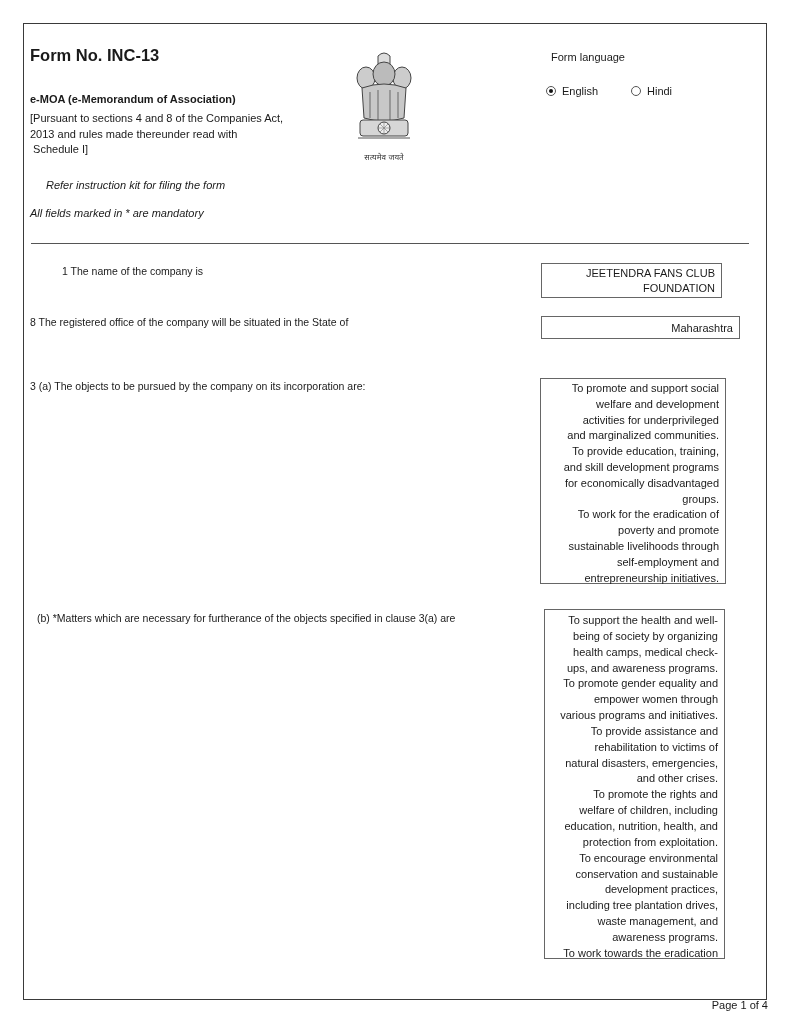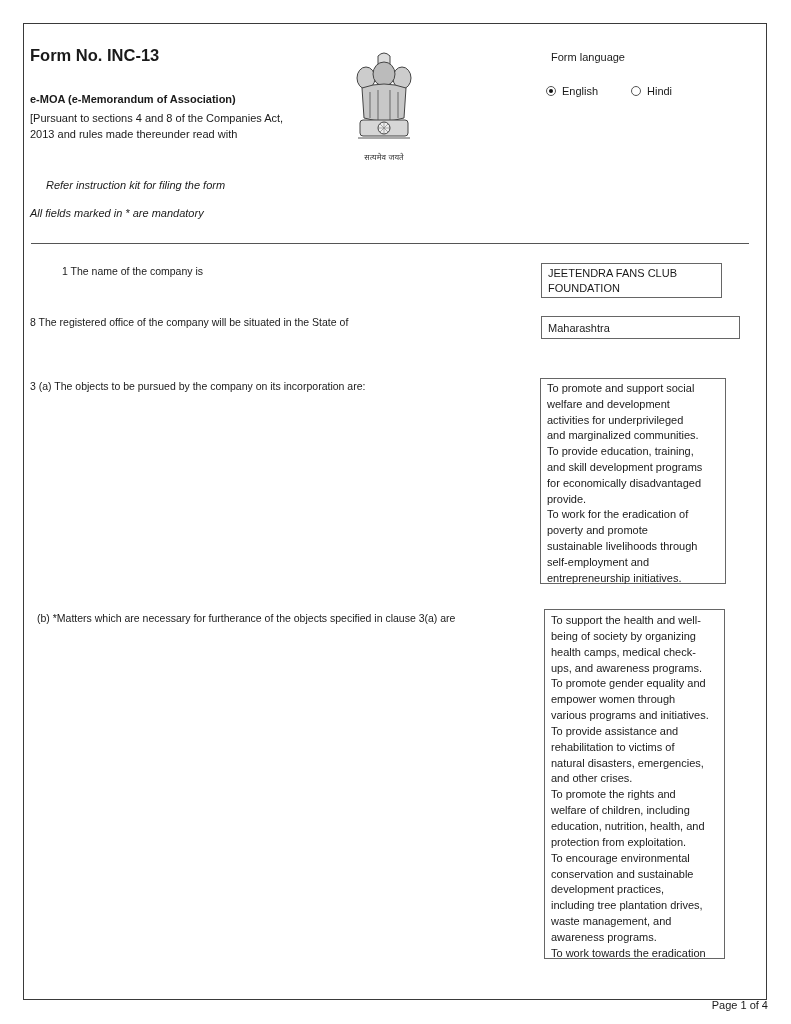--- a/index.html
+++ b/index.html
@@ -29,33 +29,34 @@
     .q1 { top: 265px; margin-left: 32px; }
     .q2 { top: 316px; }
     .q3a { top: 380px; }
     .q3b { top: 612px; left: 37px; }
     .box { position: absolute; border: 1.5px solid #666; box-sizing: border-box;
       font-size: 11px; line-height: 15.6px; padding: 1px 6px; background: #fff; }
     .name-box { left: 541px; top: 263px; width: 181px; height: 35px; padding-top: 2px; line-height: 15px; }
     .state-box { left: 541px; top: 316px; width: 199px; height: 23px; padding-top: 4px; }
     .objects-box { left: 540px; top: 378px; width: 186px; height: 206px; padding-top: 2px; line-height: 15.8px; }
     .matters-box { left: 544px; top: 609px; width: 181px; height: 350px; padding-top: 3px; line-height: 15.85px; overflow: hidden; }
-    .box .line { display: block; white-space: nowrap; }
+    .box .line { display: block; white-space: nowrap; text-align: right; }
     .page-no { right: 23px; top: 999px; font-size: 11px; }
   </style>
 </head>
 <body>
 
 <div class="frame"></div>
 
 <div class="abs form-no">Form No. INC-13</div>
 <div class="abs subtitle">e-MOA (e-Memorandum of Association)</div>
 <div class="abs pursuant">
   <span>[Pursuant to sections 4 and 8 of the Companies Act,</span>
   <span>2013 and rules made thereunder read with</span>
+  <span style="white-space:pre;"> Schedule I]</span>
 </div>
 <div class="abs italic refer">Refer instruction kit for filing the form</div>
 <div class="abs italic mandatory">All fields marked in * are mandatory</div>
 
 <div class="abs emblem">
   <svg width="64" height="118" viewBox="0 0 64 118">
     <g fill="none" stroke="#444" stroke-width="1">
       <path d="M26 8 q6 -6 12 0 v8 h-12 z" fill="#ddd"></path>
       <ellipse cx="14" cy="30" rx="9" ry="11" fill="#ccc"></ellipse>
       <ellipse cx="50" cy="30" rx="9" ry="11" fill="#ccc"></ellipse>
@@ -96,21 +97,21 @@
 
 <div class="abs q q3a">3 (a) The objects to be pursued by the company on its incorporation are:</div>
 <div class="box objects-box" id="objects-box">
     <span class="line">To promote and support social</span>
     <span class="line">welfare and development</span>
     <span class="line">activities for underprivileged</span>
     <span class="line">and marginalized communities.</span>
     <span class="line">To provide education, training,</span>
     <span class="line">and skill development programs</span>
     <span class="line">for economically disadvantaged</span>
-    <span class="line">provide.</span>
+    <span class="line">groups.</span>
     <span class="line">To work for the eradication of</span>
     <span class="line">poverty and promote</span>
     <span class="line">sustainable livelihoods through</span>
     <span class="line">self-employment and</span>
     <span class="line">entrepreneurship initiatives.</span>
   </div>
 
 <div class="abs q q3b">(b) *Matters which are necessary for furtherance of the objects specified in clause 3(a) are</div>
 <div class="box matters-box" id="matters-box">
     <span class="line">To support the health and well-</span>

